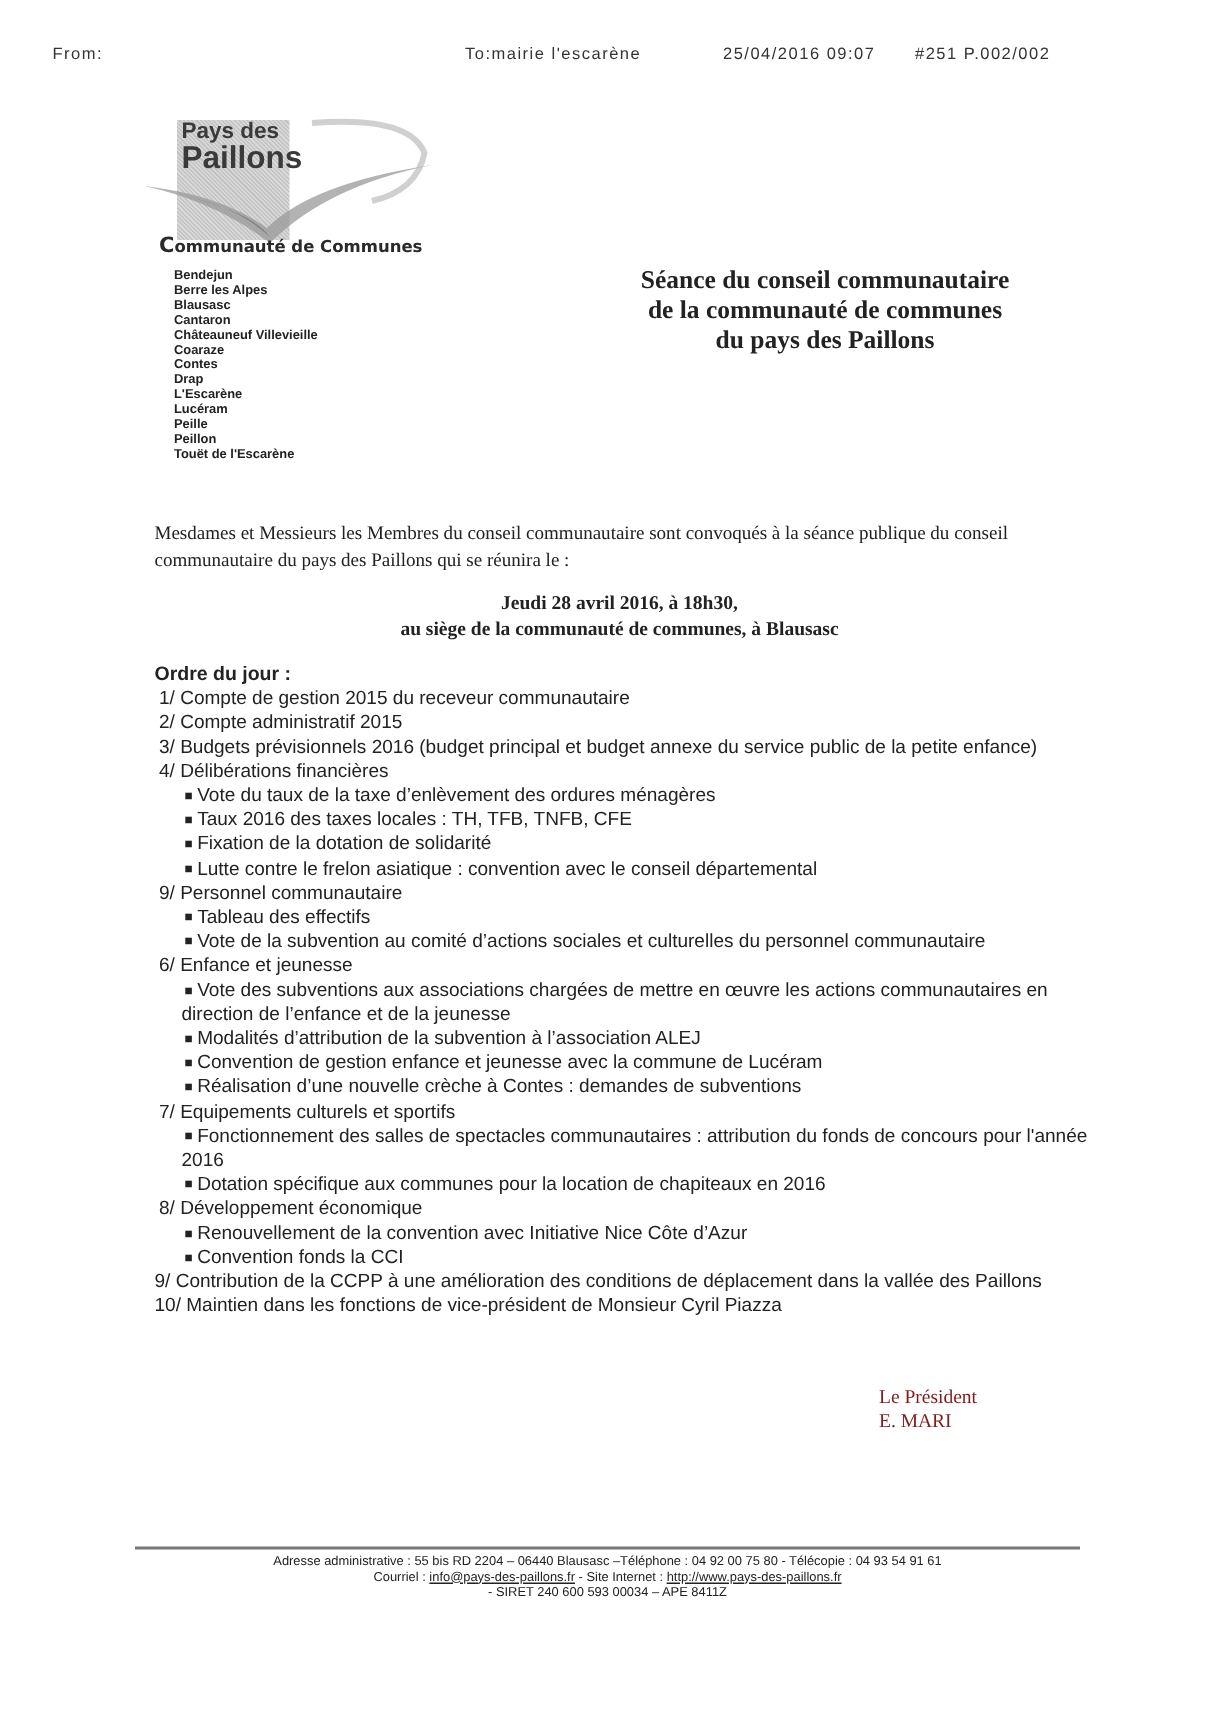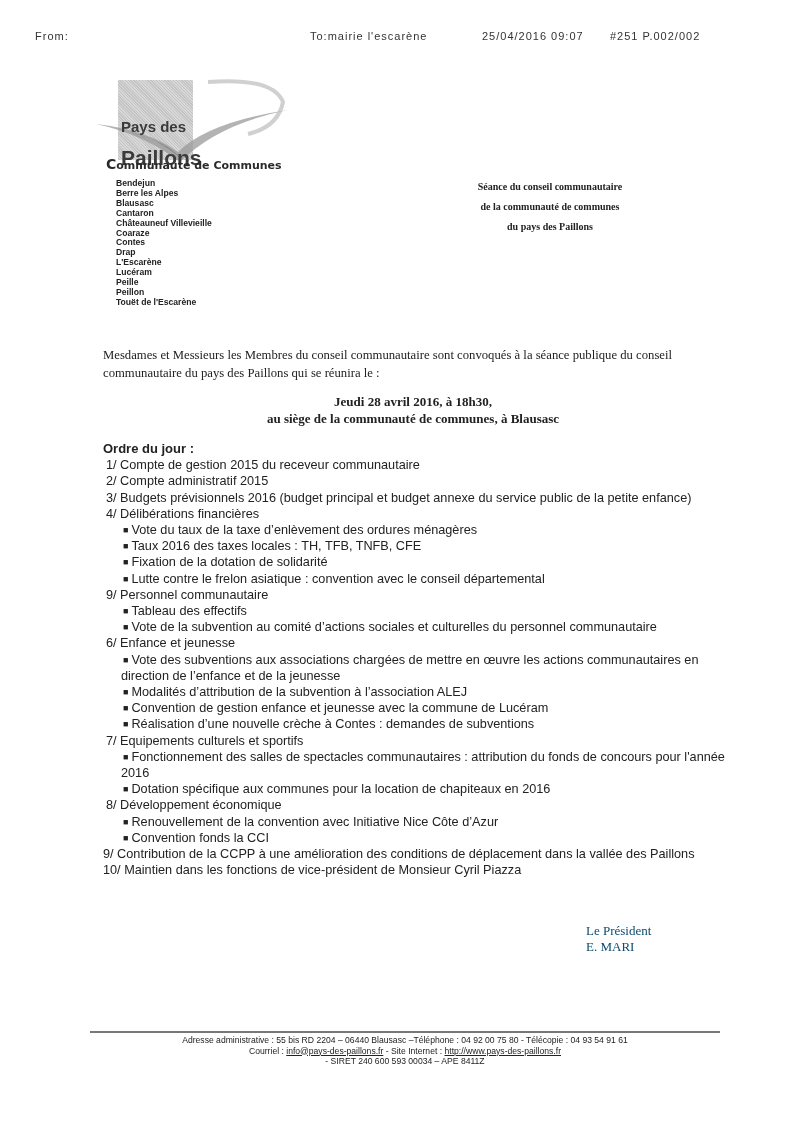--- a/index.html
+++ b/index.html
@@ -10,48 +10,48 @@
   .fh-from { left: 35px; }
   .fh-to { left: 310px; }
   .fh-date { left: 482px; }
   .fh-page { left: 610px; }
 
   .logo { position: absolute; left: 88px; top: 72px; width: 210px; height: 95px; }
   .logo-box { position: absolute; left: 30px; top: 8px; width: 75px; height: 80px;
     background: repeating-linear-gradient(45deg, #d8d8d8 0 1px, #c4c4c4 1px 2px); }
   .logo-text { position: absolute; left: 33px; top: 8px; font-family: "Liberation Sans", sans-serif;
     font-weight: bold; color: #3a3a3a; line-height: 1; }
-  .logo-t1 { font-size: 15px; display:block;margin-top:39px; }
-  .logo-t2 { font-size: 21px; display:block; margin-top: 13px; }
+  .logo-t1 { font-size: 15px; display:block; }
+  .logo-t2 { font-size: 21px; display:block; margin-top: 0px; }
   .logo-swoosh { position: absolute; left: 0; top: 0; width: 210px; height: 95px; }
   .logo-sub { position: absolute; left: 106px; top: 156px; font-family: "DejaVu Sans", sans-serif;
     font-size: 11px; font-weight: bold; color: #2a2a2a; white-space: nowrap; }
   .logo-sub .cap { font-size: 14px; }
 
   .communes { position: absolute; left: 116px; top: 179px; font-family: "Liberation Sans", sans-serif;
     font-size: 8.6px; font-weight: bold; line-height: 9.9px; color: #222; list-style: none; margin: 0; padding: 0; }
 
   .seance-title { position: absolute; left: 385px; top: 177px; width: 330px; text-align: center;
-    font-family: "Liberation Serif", serif; font-weight: bold; font-size: 10px; line-height: 20px; color: #222; }
+    font-family: "Liberation Serif", serif; font-weight: bold; font-size: 17px; line-height: 20px; color: #222; }
 
   .intro { position: absolute; left: 103px; top: 346px; width: 620px; font-family: "Liberation Serif", serif;
     font-size: 12.7px; line-height: 18px; color: #222; }
   .meeting { position: absolute; left: 103px; top: 394px; width: 620px; text-align: center;
     font-family: "Liberation Serif", serif; font-weight: bold; font-size: 13px; line-height: 16.5px; color: #222; }
 
   .agenda { position: absolute; left: 103px; top: 441px; width: 620px; font-family: Liberation Sans, sans-serif;
     font-size: 12.7px; line-height: 16.2px; color: #222; }
   .agenda-title { font-weight: bold; font-size: 13px; }
   .item { padding-left: 3px; white-space: nowrap; }
   .sub { padding-left: 20px; }
   .sub .bullet { font-size: 9px; vertical-align: 1px; margin-right: 3px; }
   .wrap-line { padding-left: 18px; }
 
   .sign { position: absolute; left: 586px; top: 923px; font-family: "Liberation Serif", serif;
-    font-size: 13px; line-height: 16px; color: #0c4a6e; }
+    font-size: 13px; line-height: 16px; color: #7f1d1d; }
 
   .footer-rule { position: absolute; left: 90px; top: 1031px; width: 630px; height: 2px; background: #777; }
   .footer { position: absolute; left: 90px; top: 1035px; width: 630px; text-align: center;
     font-family: "Liberation Sans", sans-serif; font-size: 8.6px; line-height: 10.5px; color: #222; }
   .footer a { color: #222; text-decoration: underline; }
 </style>
 </head>
 <body>
 
 <div class="fax-header">

